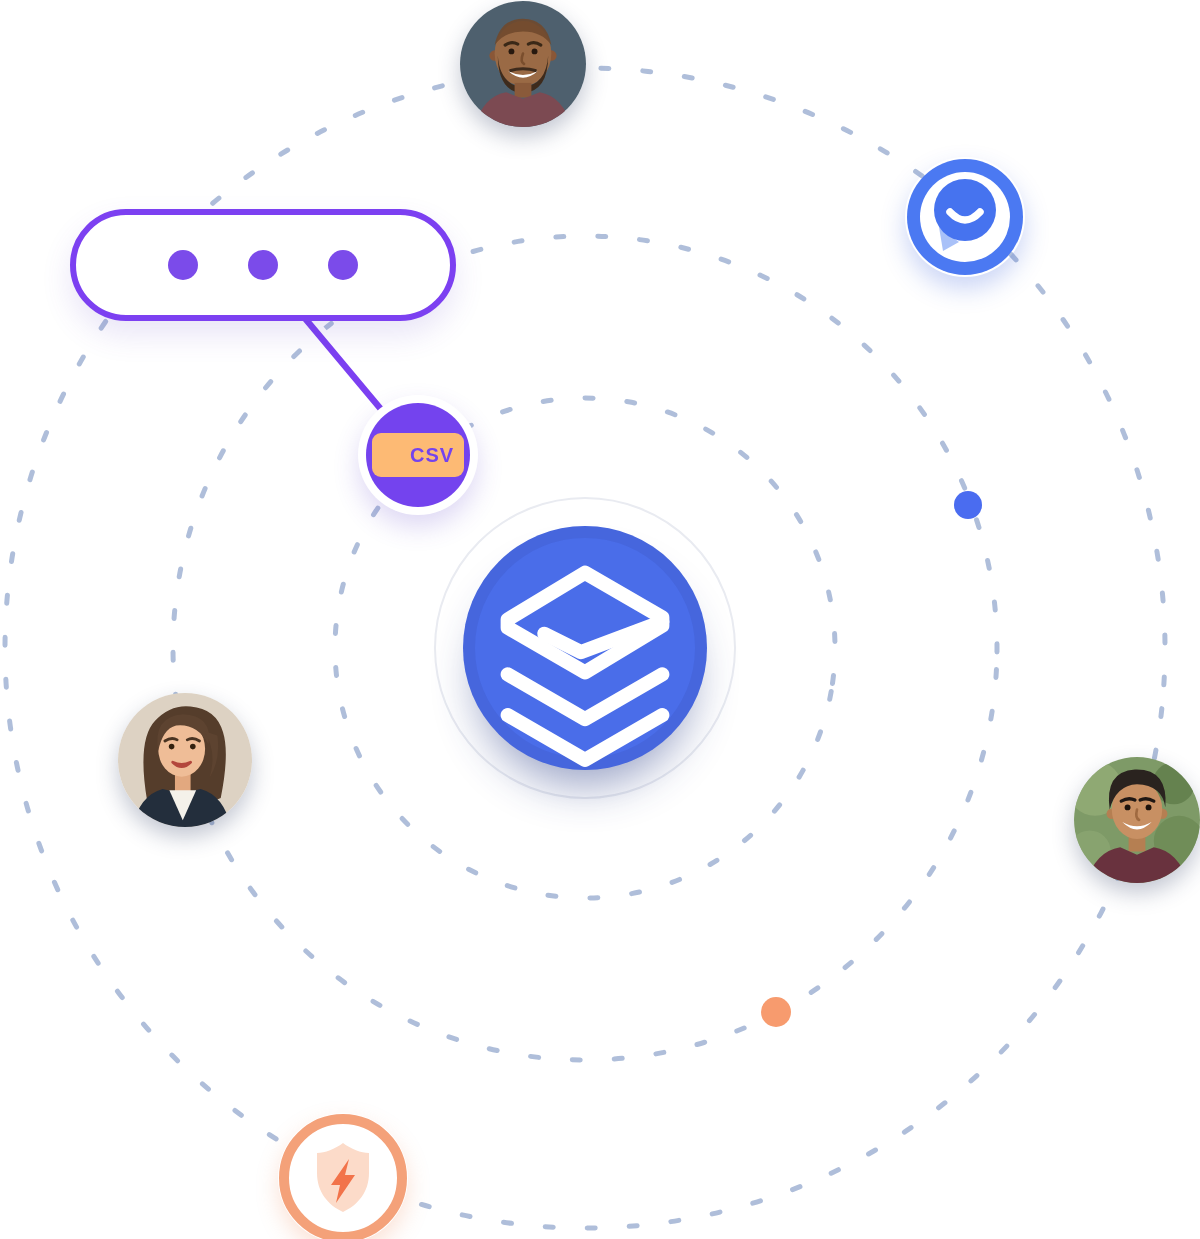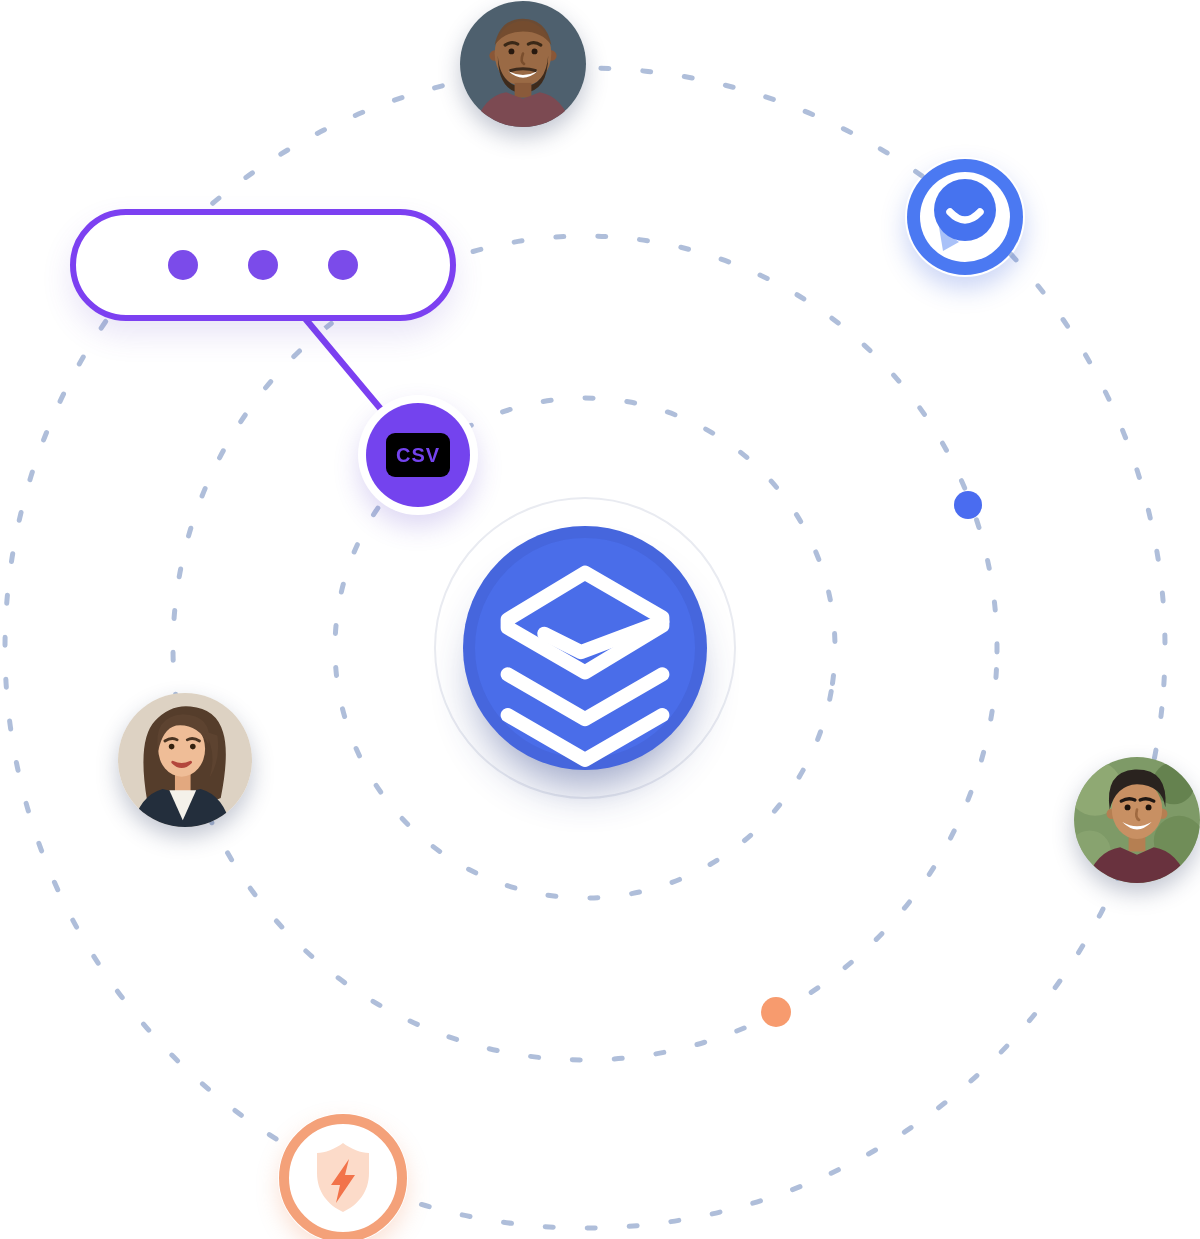--- a/index.html
+++ b/index.html
@@ -25,22 +25,22 @@
   }
   .pill .dot{width:30px;height:30px;border-radius:50%;background:#7b4bea;}
   
   .csv-outer{
     left:358px;top:395px;width:120px;height:120px;border-radius:50%;background:#ffffff;
     display:flex;align-items:center;justify-content:center;
     box-shadow:0 12px 26px rgba(90,60,200,0.20);
   }
   .csv-inner{width:104px;height:104px;border-radius:50%;background:#7443ee;
     display:flex;align-items:center;justify-content:center;}
-  .csv-chip{width:64px;height:44px;border-radius:9px;background:#000000;
-    display:flex;align-items:center;justify-content:center;}
+  .csv-chip{width:64px;height:44px;border-radius:9px;background:#fdba74;
+    display:flex;align-items:center;justify-content:center;padding-left:28px;}
   .csv-chip span{color:#7443ee;font-weight:bold;font-size:20px;letter-spacing:1px;}
   
   .round{border-radius:50%;overflow:hidden;}
   .chat-badge{left:905px;top:157px;width:120px;height:120px;box-shadow:0 12px 24px rgba(50,90,220,0.25);}
   .shield-badge{left:278px;top:1113px;width:130px;height:130px;box-shadow:0 10px 22px rgba(240,140,90,0.25);}
   .avatar{box-shadow:0 10px 22px rgba(40,55,95,0.28);}
   .avatar-top{left:460px;top:1px;width:126px;height:126px;}
   .avatar-woman{left:118px;top:693px;width:134px;height:134px;}
   .avatar-right{left:1074px;top:757px;width:126px;height:126px;}
   .avatar svg, .chat-badge svg, .shield-badge svg, .center-circle svg{display:block;width:100%;height:100%;}

